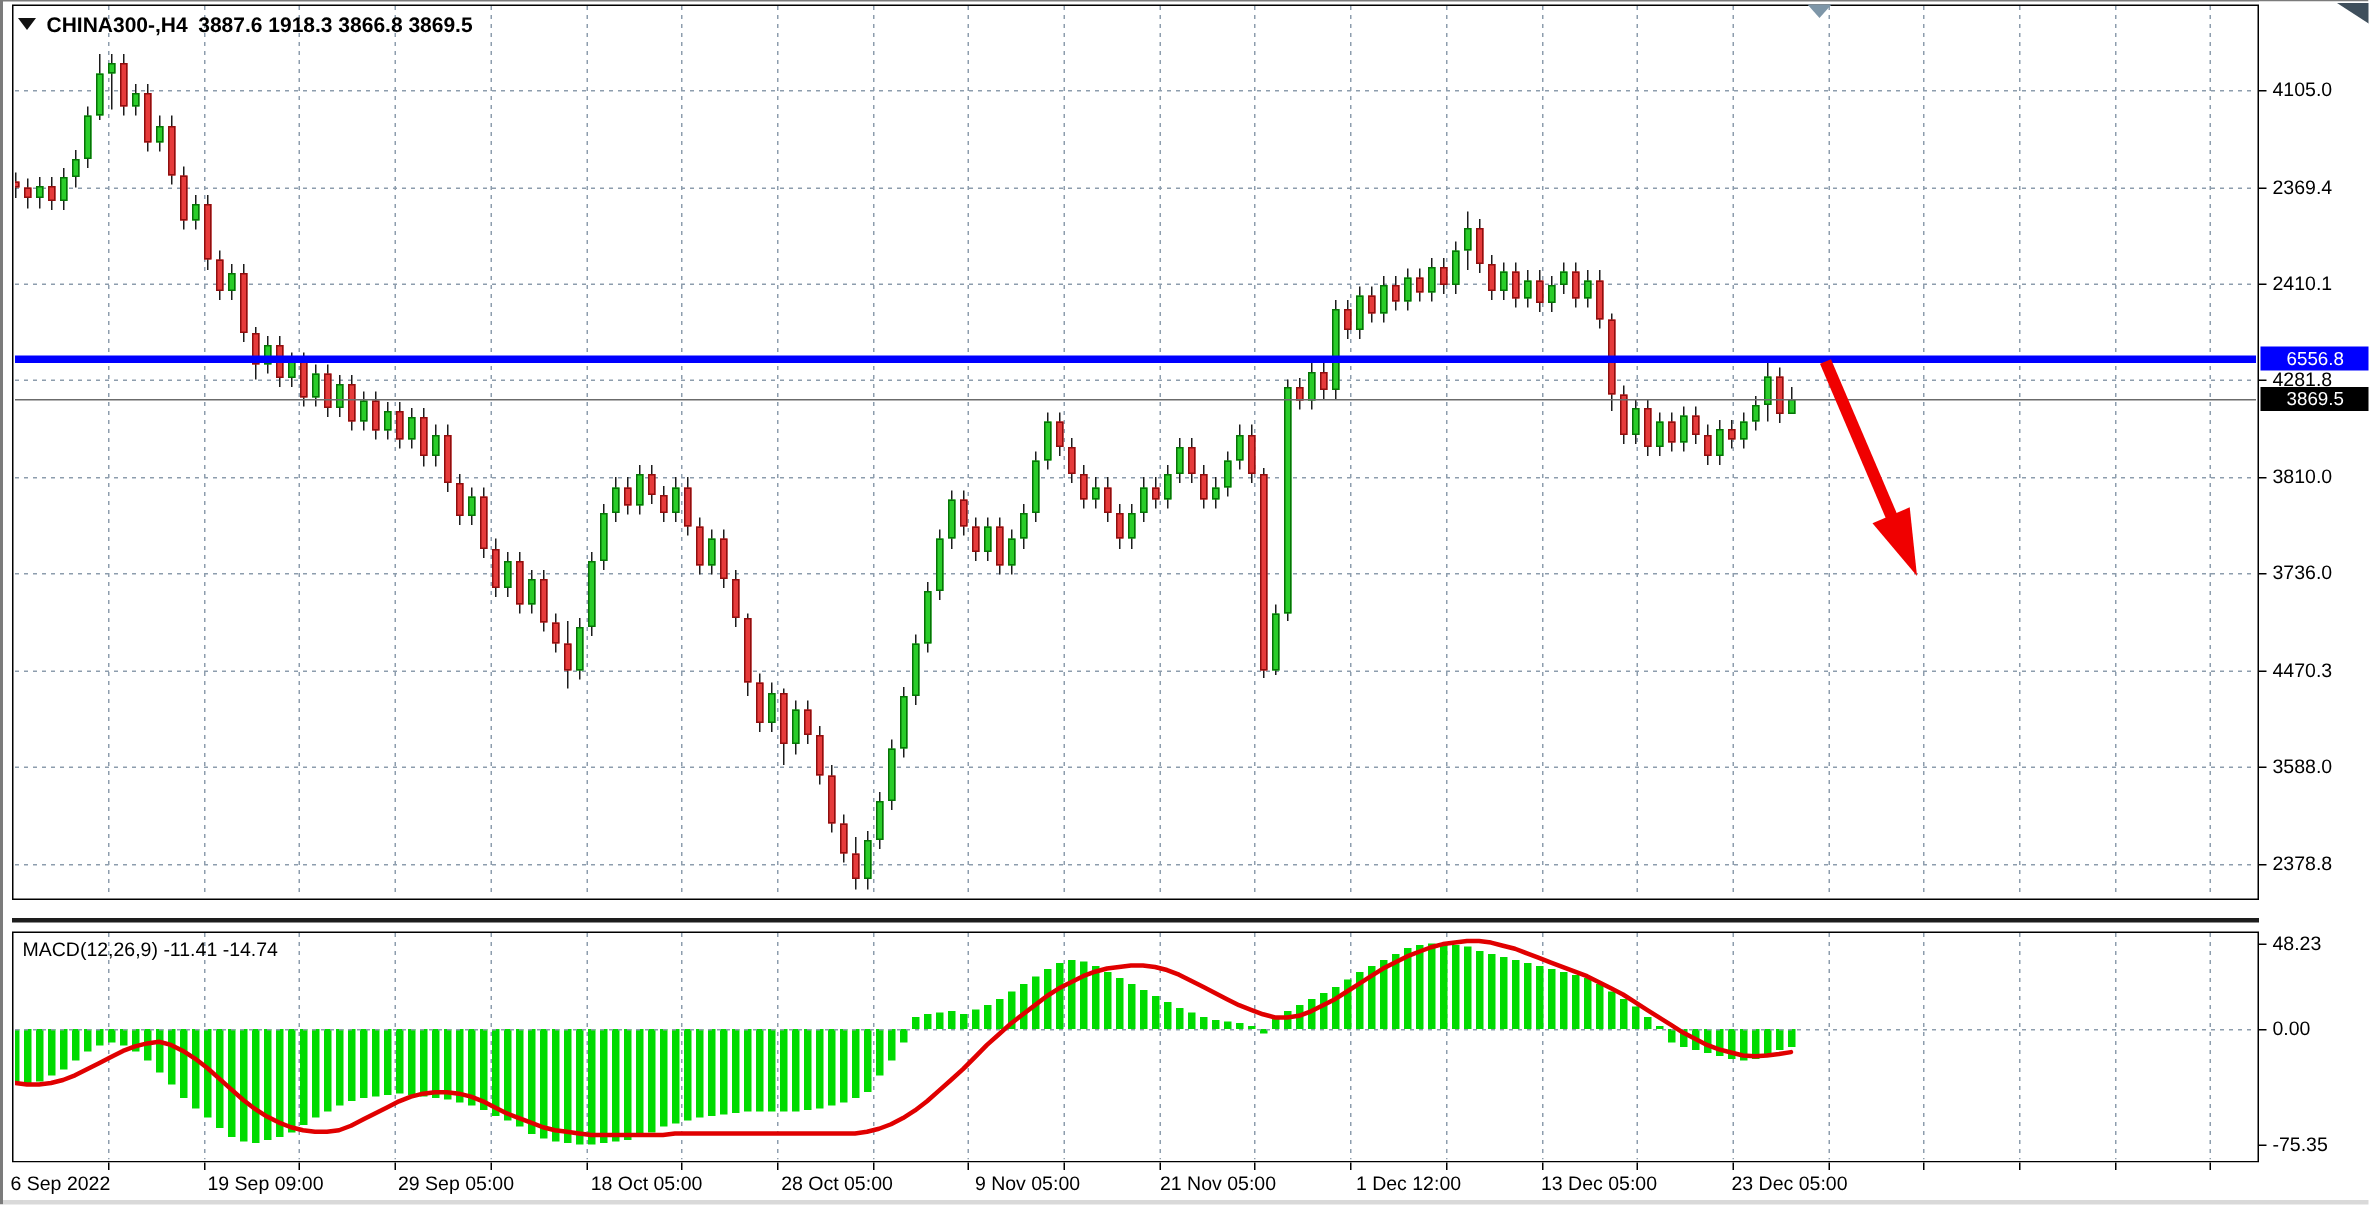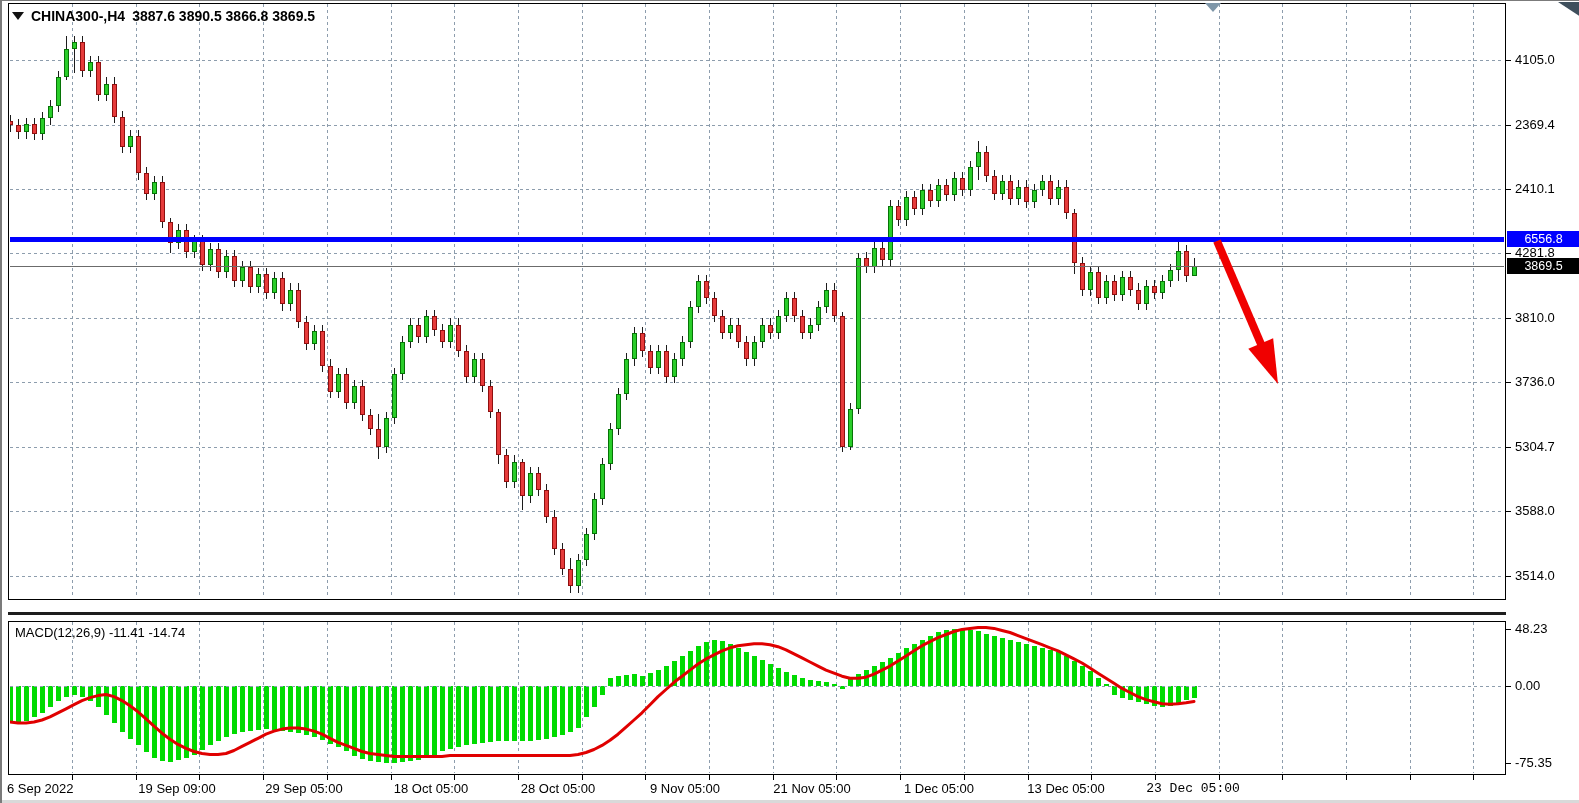--- a/index.html
+++ b/index.html
@@ -37,21 +37,21 @@
   #bottom-strip{position:absolute;left:0;top:799px;width:1579px;height:4px;background:#d9d9d9;}
   svg{position:absolute;left:0;top:0;}
 </style>
 </head>
 <body>
 
 <div id="window">
   <div id="header">
     <span id="collapse"></span>
     <span>CHINA300-,H4</span>
-    <span>3887.6 3890.5 3866.8 3869.5</span>
+    <span>3887.6 1918.3 3866.8 3869.5</span>
   </div>
 
   <div id="main-panel" class="panel"></div>
   <div id="main-clip" class="clip">
       <div class="vgrid" style="left: 62px; height: 594px;"></div>
       <div class="vgrid" style="left: 125.7px; height: 594px;"></div>
       <div class="vgrid" style="left: 189.4px; height: 594px;"></div>
       <div class="vgrid" style="left: 253.1px; height: 594px;"></div>
       <div class="vgrid" style="left: 316.8px; height: 594px;"></div>
       <div class="vgrid" style="left: 380.5px; height: 594px;"></div>
@@ -573,25 +573,25 @@
       <div class="axlbl" style="top: 116px;">2369.4</div>
       <div class="tick" style="top: 188px;"></div>
       <div class="axlbl" style="top: 180px;">2410.1</div>
       <div class="tick" style="top: 252px;"></div>
       <div class="axlbl" style="top: 244px;">4281.8</div>
       <div class="tick" style="top: 317px;"></div>
       <div class="axlbl" style="top: 309px;">3810.0</div>
       <div class="tick" style="top: 381px;"></div>
       <div class="axlbl" style="top: 373px;">3736.0</div>
       <div class="tick" style="top: 446px;"></div>
-      <div class="axlbl" style="top: 438px;">5304.7</div>
+      <div class="axlbl" style="top: 438px;">4470.3</div>
       <div class="tick" style="top: 510px;"></div>
       <div class="axlbl" style="top: 502px;">3588.0</div>
       <div class="tick" style="top: 575px;"></div>
-      <div class="axlbl" style="top: 567px;">3514.0</div>
+      <div class="axlbl" style="top: 567px;">2378.8</div>
       <div class="badge" style="top: 230px; background: rgb(0, 0, 255);">6556.8</div>
       <div class="badge" style="top: 257px; background: rgb(0, 0, 0);">3869.5</div>
       <div class="tick" style="top: 628px;"></div>
       <div class="axlbl" style="top: 620px;">48.23</div>
       <div class="tick" style="top: 685px;"></div>
       <div class="axlbl" style="top: 677px;">0.00</div>
       <div class="tick" style="top: 762px;"></div>
       <div class="axlbl" style="top: 754px;">-75.35</div>
     </div>
   <div id="time-axis">
@@ -618,23 +618,23 @@
       <div class="dtick" style="left: 1344px;"></div>
       <div class="dtick" style="left: 1407.7px;"></div>
       <div class="dtick" style="left: 1471.4px;"></div>
       <div class="dlbl" style="left: 5px;">6 Sep 2022</div>
       <div class="dlbl" style="left: 175px; transform: translateX(-50%);">19 Sep 09:00</div>
       <div class="dlbl" style="left: 302px; transform: translateX(-50%);">29 Sep 05:00</div>
       <div class="dlbl" style="left: 429px; transform: translateX(-50%);">18 Oct 05:00</div>
       <div class="dlbl" style="left: 556px; transform: translateX(-50%);">28 Oct 05:00</div>
       <div class="dlbl" style="left: 683px; transform: translateX(-50%);">9 Nov 05:00</div>
       <div class="dlbl" style="left: 810px; transform: translateX(-50%);">21 Nov 05:00</div>
-      <div class="dlbl" style="left: 937px; transform: translateX(-50%);">1 Dec 05:00</div>
+      <div class="dlbl" style="left: 937px; transform: translateX(-50%);">1 Dec 12:00</div>
       <div class="dlbl" style="left: 1064px; transform: translateX(-50%);">13 Dec 05:00</div>
-      <div class="dlbl" style="left: 1191px; transform: translateX(-50%); font-family: Liberation Mono, monospace;">23 Dec 05:00</div>
+      <div class="dlbl" style="left: 1191px; transform: translateX(-50%);">23 Dec 05:00</div>
     </div>
 
   <div id="shift-marker"></div>
   <div id="corner-marker"></div>
   <div id="bottom-strip"></div>
 <svg width="1579" height="803" style="z-index: 8; pointer-events: none;">
       <line x1="1215" y1="240" x2="1261.090087099876" y2="348.0472533652831" stroke="#f00000" stroke-width="8"></line>
       <polygon points="1276,383 1246.318467179628,347.8253413743192 1271.1533134727165,337.23145589265215" fill="#f00000"></polygon>
     </svg>
   </div>

